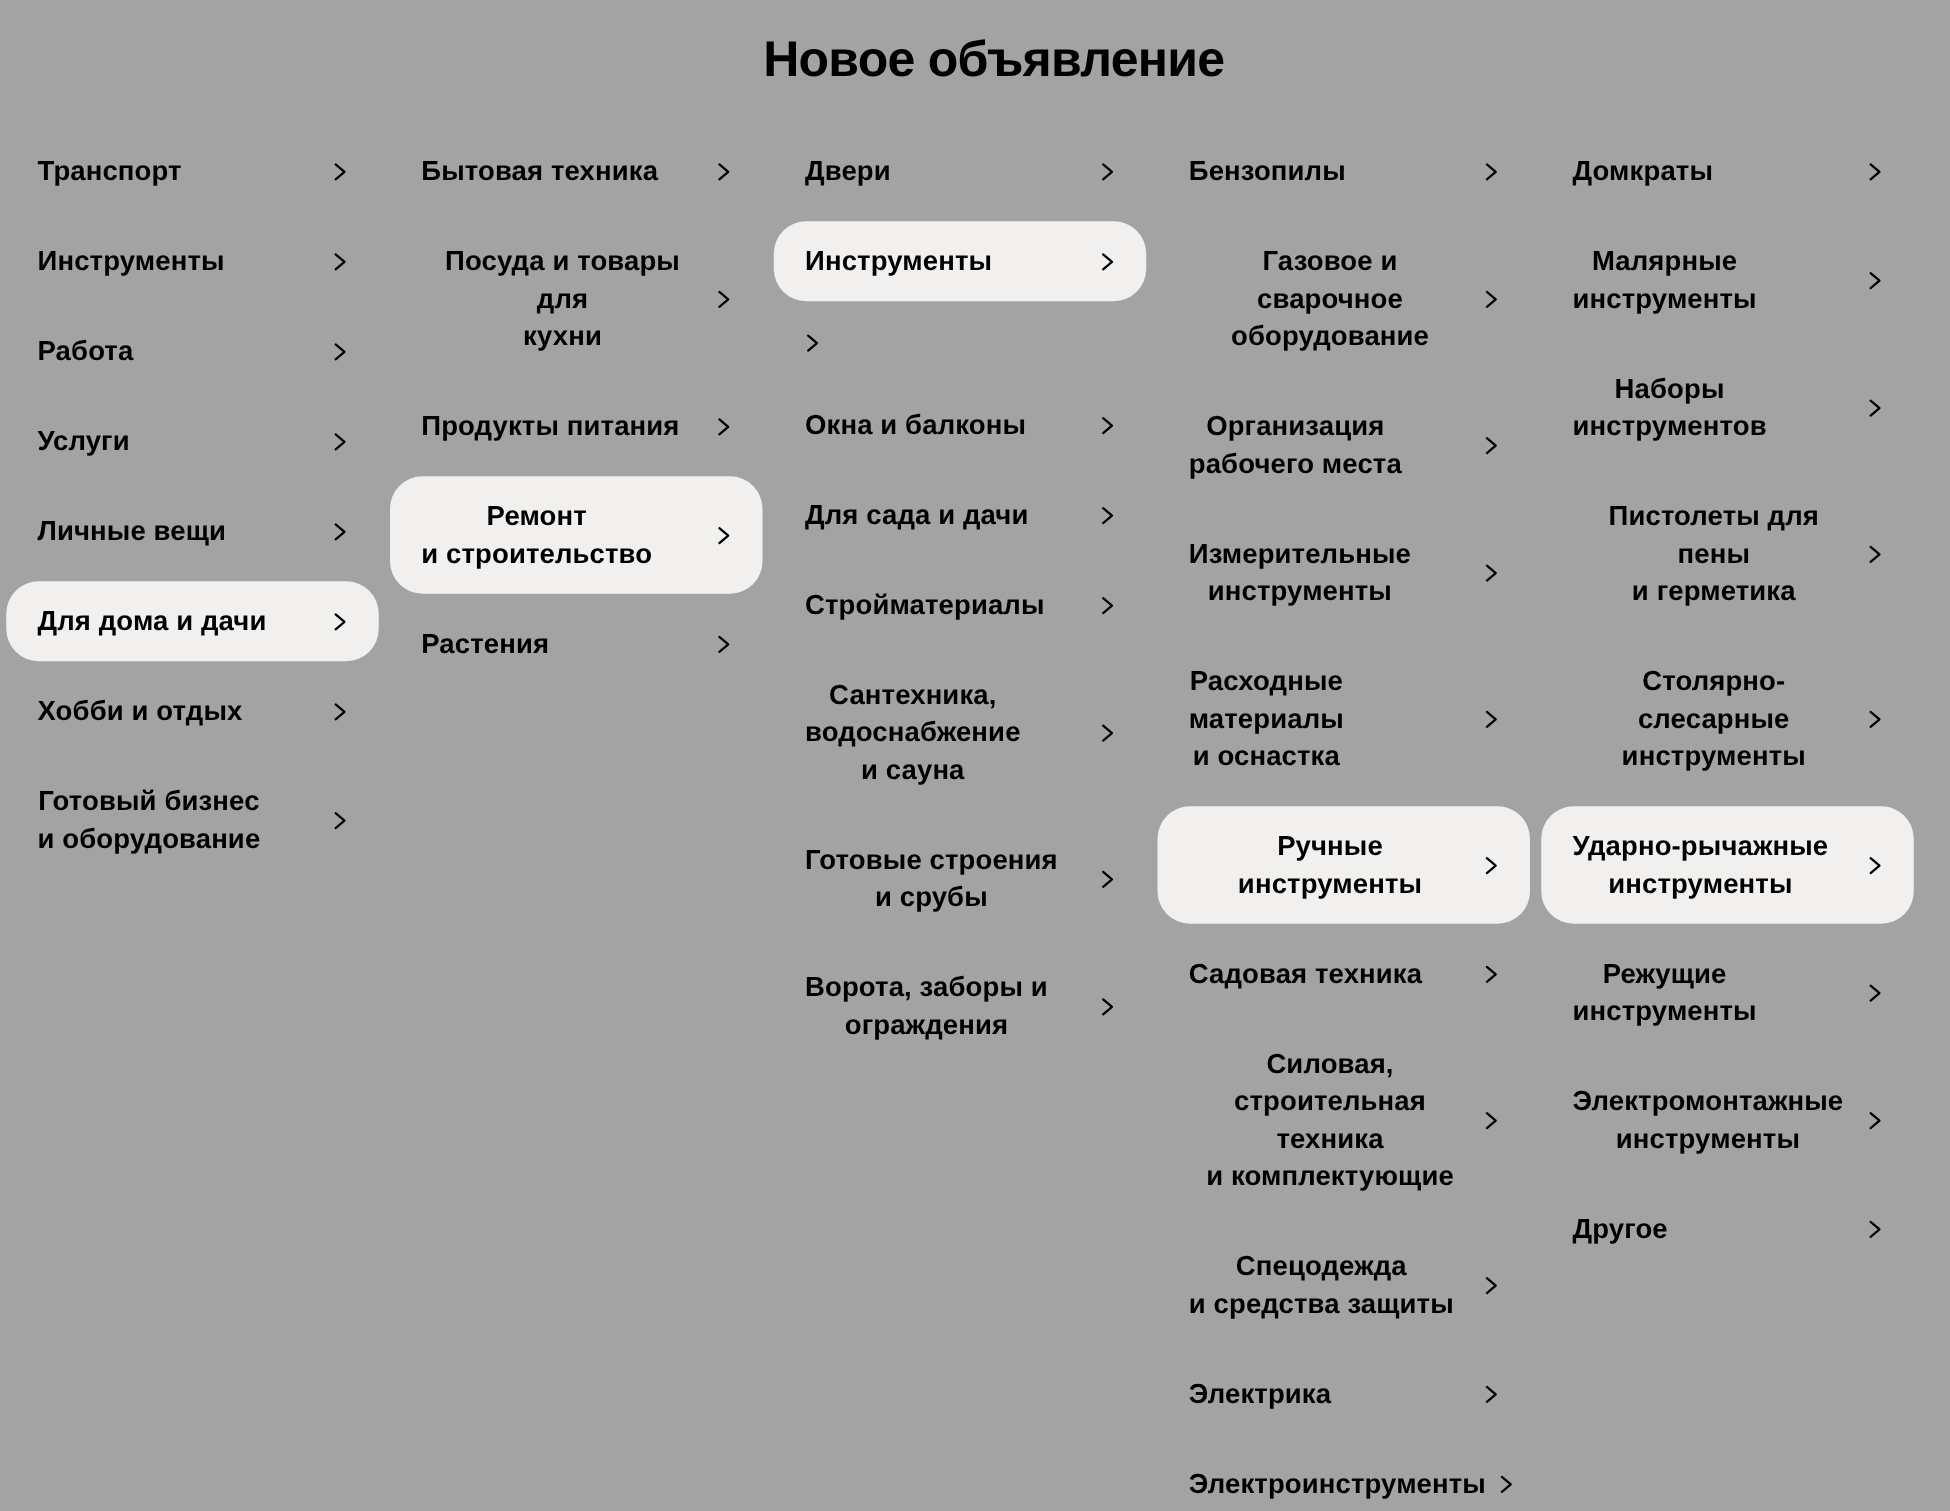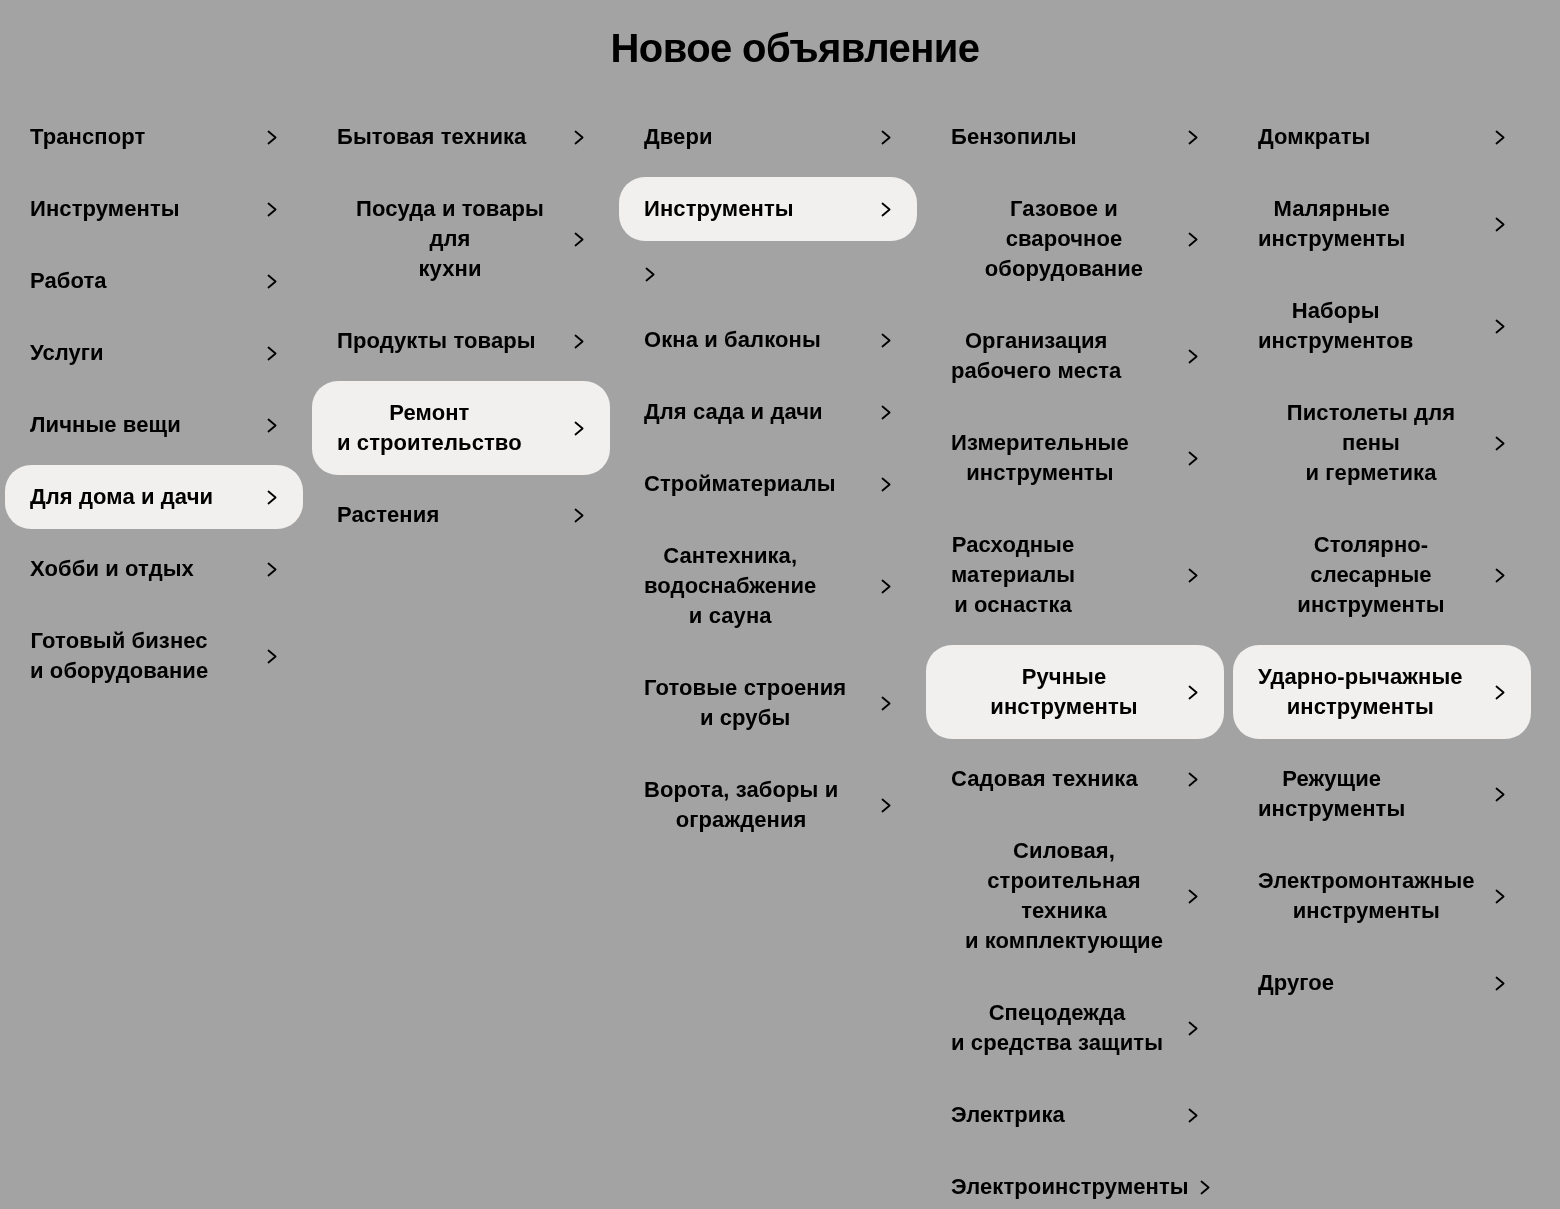--- a/index.html
+++ b/index.html
@@ -151,21 +151,21 @@
         <div class="category-item">
           <span class="category-item-label">Посуда и товары для
 кухни</span>
           <span class="chevron">
             <svg width="12" height="17" viewBox="0 0 12 17" aria-hidden="true">
               <path d="M2.5 2.5 L9.6 8.5 L2.5 14.5" fill="none" stroke="#000000" stroke-width="1.8" stroke-linecap="round" stroke-linejoin="round"></path>
             </svg>
           </span>
         </div>
         <div class="category-item">
-          <span class="category-item-label">Продукты товары</span>
+          <span class="category-item-label">Продукты питания</span>
           <span class="chevron">
             <svg width="12" height="17" viewBox="0 0 12 17" aria-hidden="true">
               <path d="M2.5 2.5 L9.6 8.5 L2.5 14.5" fill="none" stroke="#000000" stroke-width="1.8" stroke-linecap="round" stroke-linejoin="round"></path>
             </svg>
           </span>
         </div>
         <div class="category-item selected">
           <span class="category-item-label">Ремонт
 и строительство</span>
           <span class="chevron">

